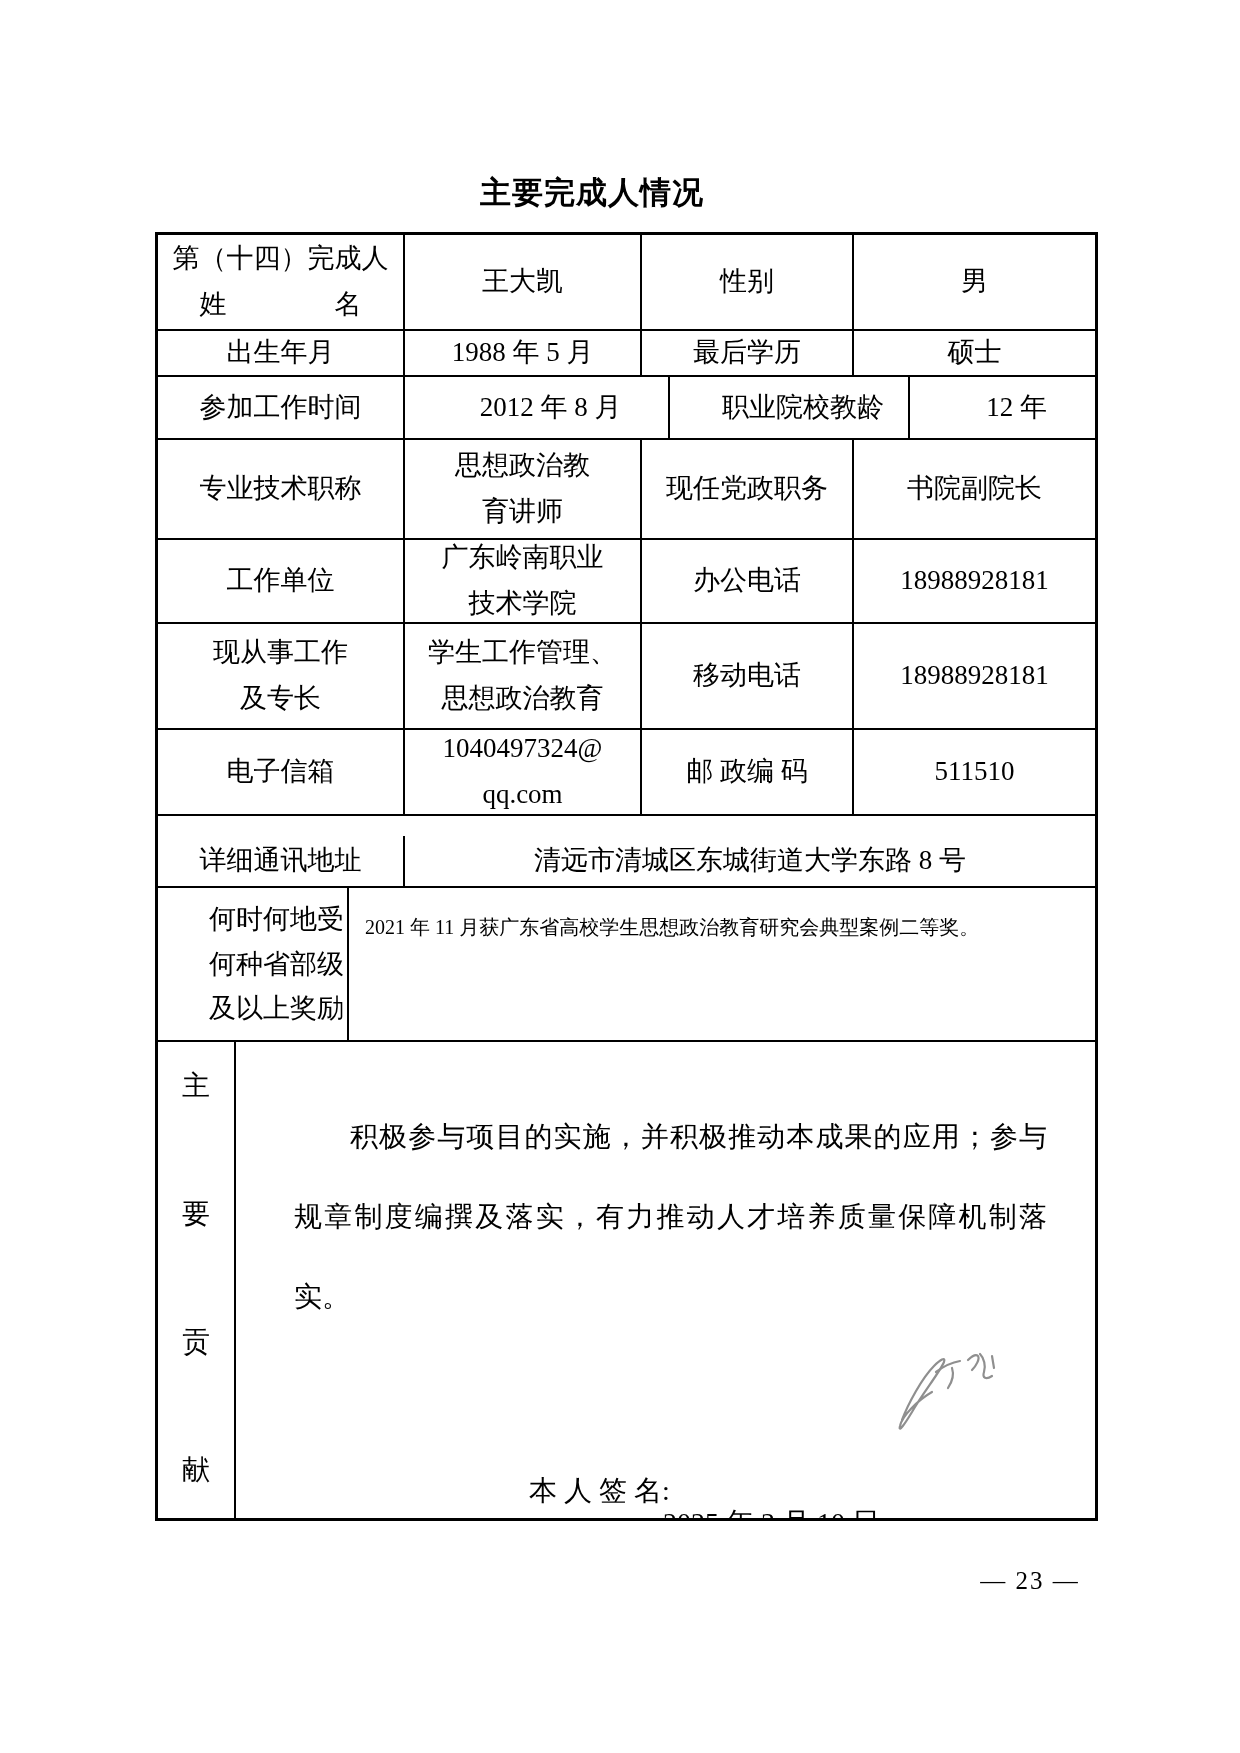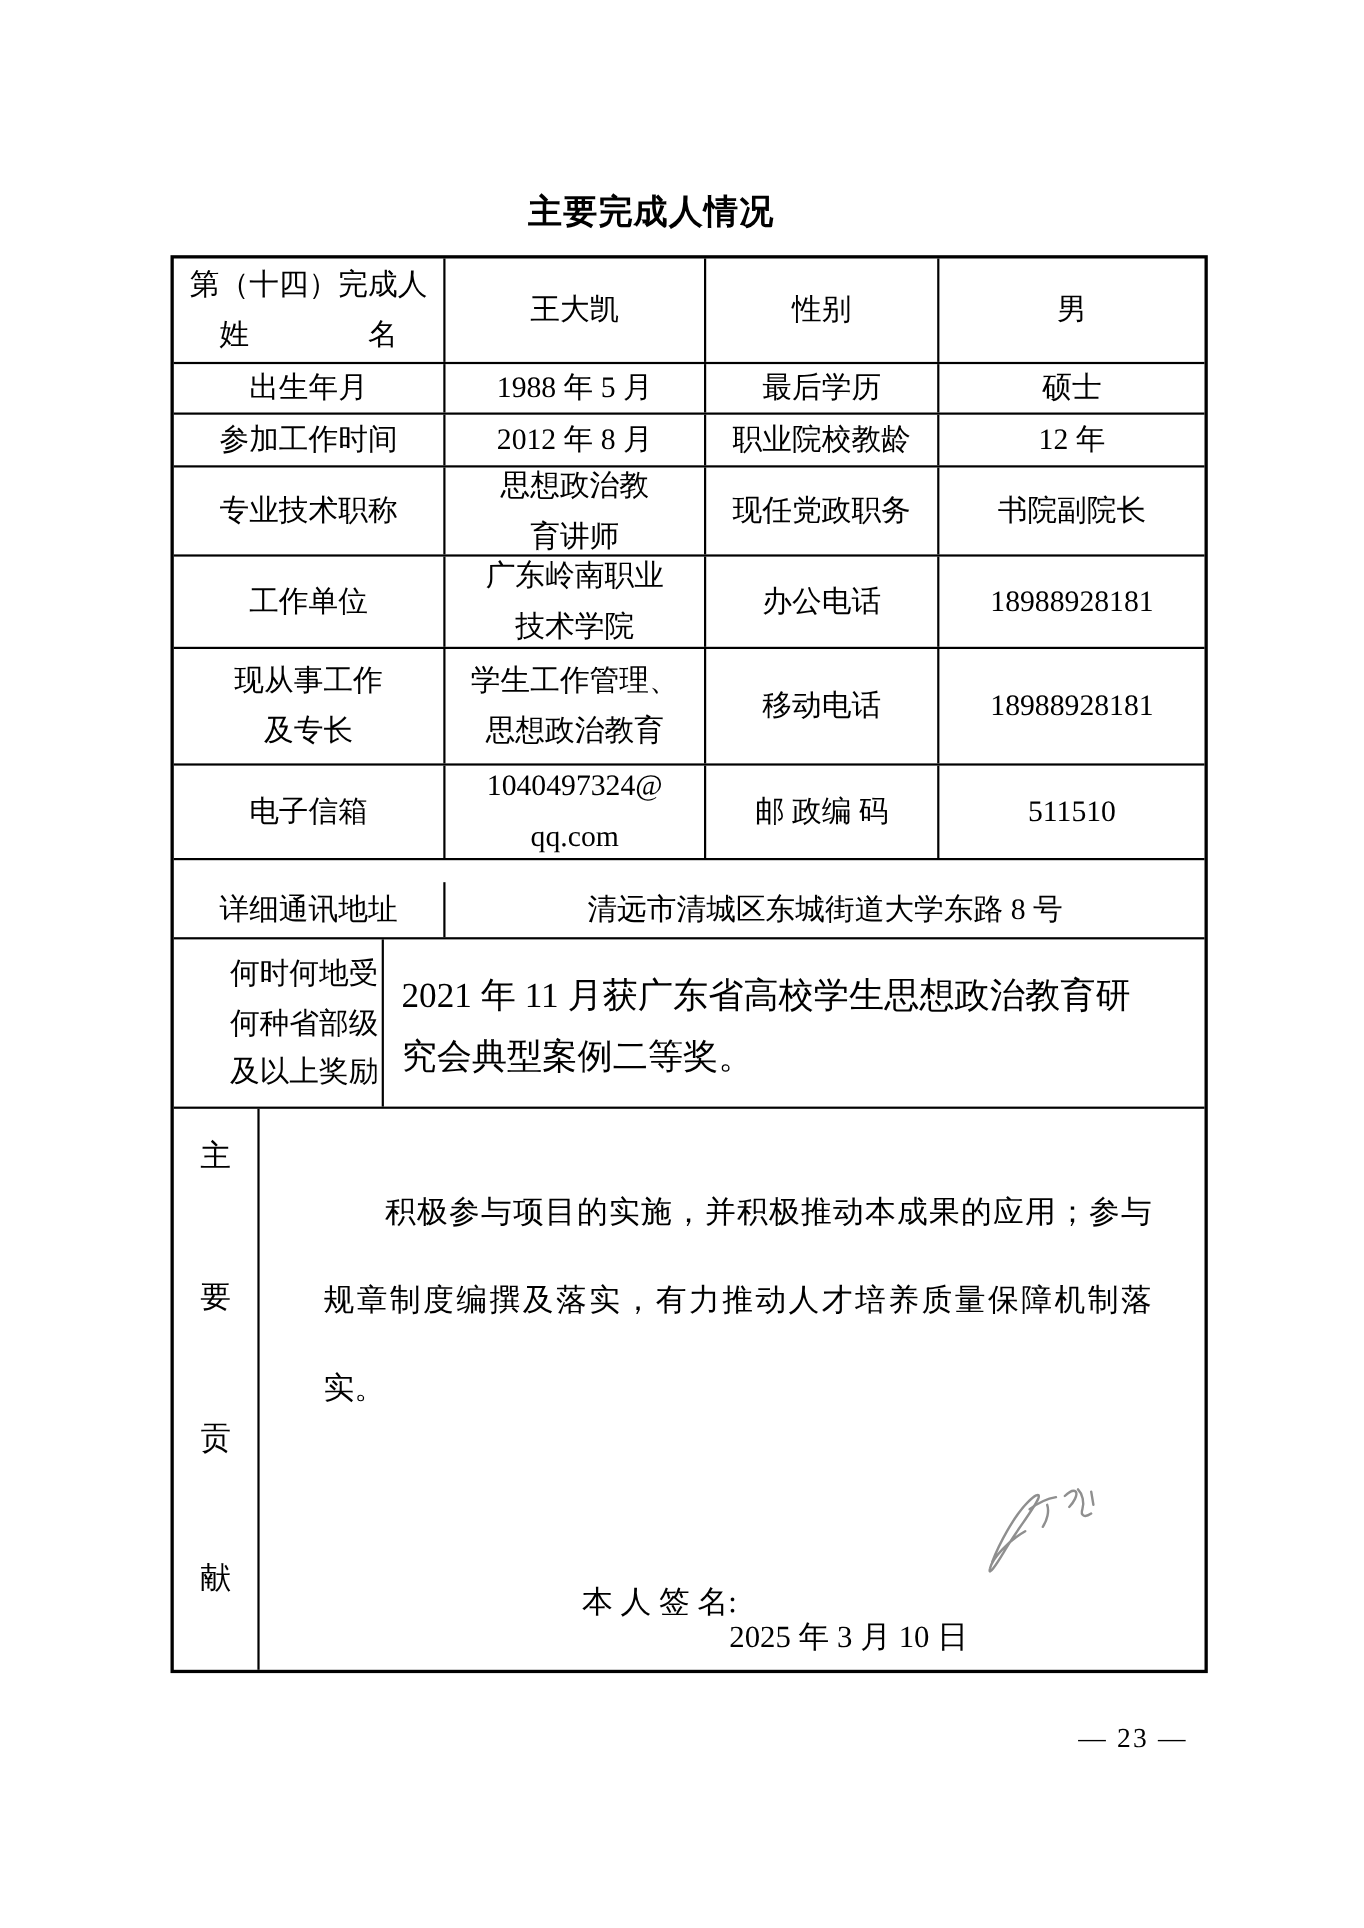--- a/index.html
+++ b/index.html
@@ -50,43 +50,43 @@
     white-space:pre-line;
     overflow:hidden;
   }
   .cell:last-child{border-right:none;}
   .c1{width:247px;}
   .c2{width:237px;}
   .c3{width:212px;}
   .c4{flex:1;}
   .r-h{height:96px;}
   .r-s{height:46px;}
-  .r-s2{height:48px;}
-  .r-m{height:81px;}
+  .r-s2{height:63px;gap:28px;}
+  .r-m{height:100px;}
   .r-m2{height:84px;}
   .r-l{height:106px;}
   .r-m3{height:86px;}
   .r-addr{height:52px;margin-top:20px;}
   .r-award{height:154px;padding-left:46px;}
   .r-contrib{flex:1;}
   .award-label{
     width:145px;
     justify-content:center;
     align-items:center;
     text-align:left;
     padding:6px 2px 6px 4px;
     line-height:1.65;
   }
   .award-value{
     flex:1;
     justify-content:flex-start;
     align-items:flex-start;
     text-align:left;
     padding:22px 50px 10px 16px;
-    font-size:32px;
+    font-size:20px;
     line-height:1.75;
     white-space:normal;
   }
   .contrib-label{
     width:78px;
     flex-direction:column;
     justify-content:flex-start;
     padding-top:30px;
     gap:100px;
     line-height:1;

